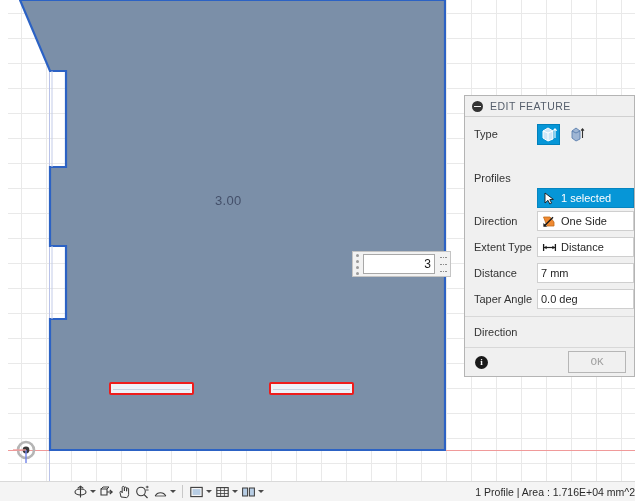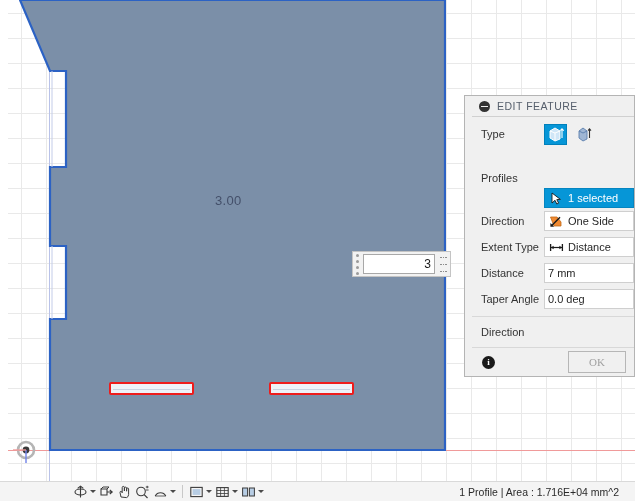--- a/index.html
+++ b/index.html
@@ -175,21 +175,20 @@
   #edit-feature-panel {
     position: absolute;
     left: 464px;
     top: 95px;
     width: 171px;
     background: #f0f0f0;
     border: 1px solid #b4b4b4;
     box-sizing: border-box;
     font-size: 11px;
     color: #222222;
-    padding-left: 7px;
   }
   #panel-titlebar {
     height: 20px;
     display: flex;
     align-items: center;
     gap: 7px;
     padding: 0 7px;
     background: #f0f0f0;
     border-bottom: 1px solid #d0d0d0;
     cursor: move;
@@ -313,21 +312,21 @@
     font-family: "Liberation Serif", serif;
     cursor: pointer;
   }
   #ok-button {
     width: 56px;
     height: 20px;
     background: #f0f0f0;
     border: 1px solid #b6b6b6;
     color: #a0a0a0;
     font-size: 11px;
-    font-family: Liberation Serif, serif;
+    font-family: Liberation Mono, monospace;
     display: flex;
     align-items: center;
     justify-content: center;
     cursor: default;
   }
 
   
   #bottom-bar {
     position: absolute;
     left: 0;
@@ -361,21 +360,21 @@
     margin-left: 2px;
   }
   .nav-sep {
     width: 1px;
     height: 13px;
     background: #c8c8c8;
     margin: 0 4px;
   }
   #status-text {
     margin-left: auto;
-    padding-right: 16px;
+    padding-right: 0;
     font-size: 10.5px;
     color: #2a2a2a;
     white-space: nowrap;
   }
 </style>
 </head>
 <body>
 
 <div id="app">
 

